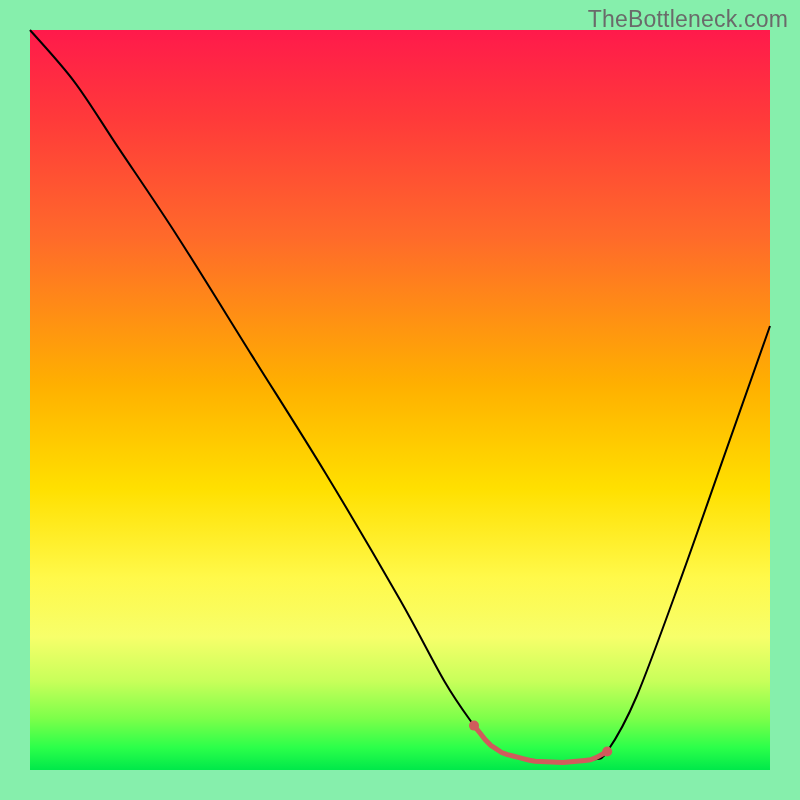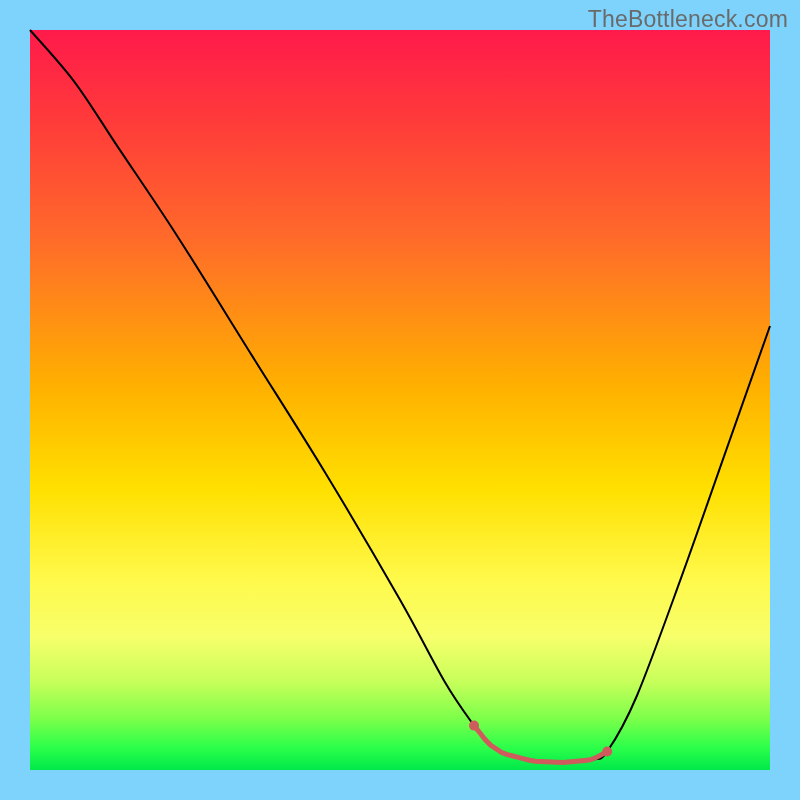--- a/index.html
+++ b/index.html
@@ -8,21 +8,21 @@
     width: 800px;
     height: 800px;
     background: #000;
     font-family: Arial, Helvetica, sans-serif;
     overflow: hidden;
   }
   .frame {
     position: relative;
     width: 800px;
     height: 800px;
-    background: #7dd3fc;
+    background: #86efac;
   }
   .plot-area {
     position: absolute;
     left: 30px;
     top: 30px;
     width: 740px;
     height: 740px;
     background: linear-gradient(to bottom,
       #ff1a4b 0%,
       #ff3a3a 12%,

